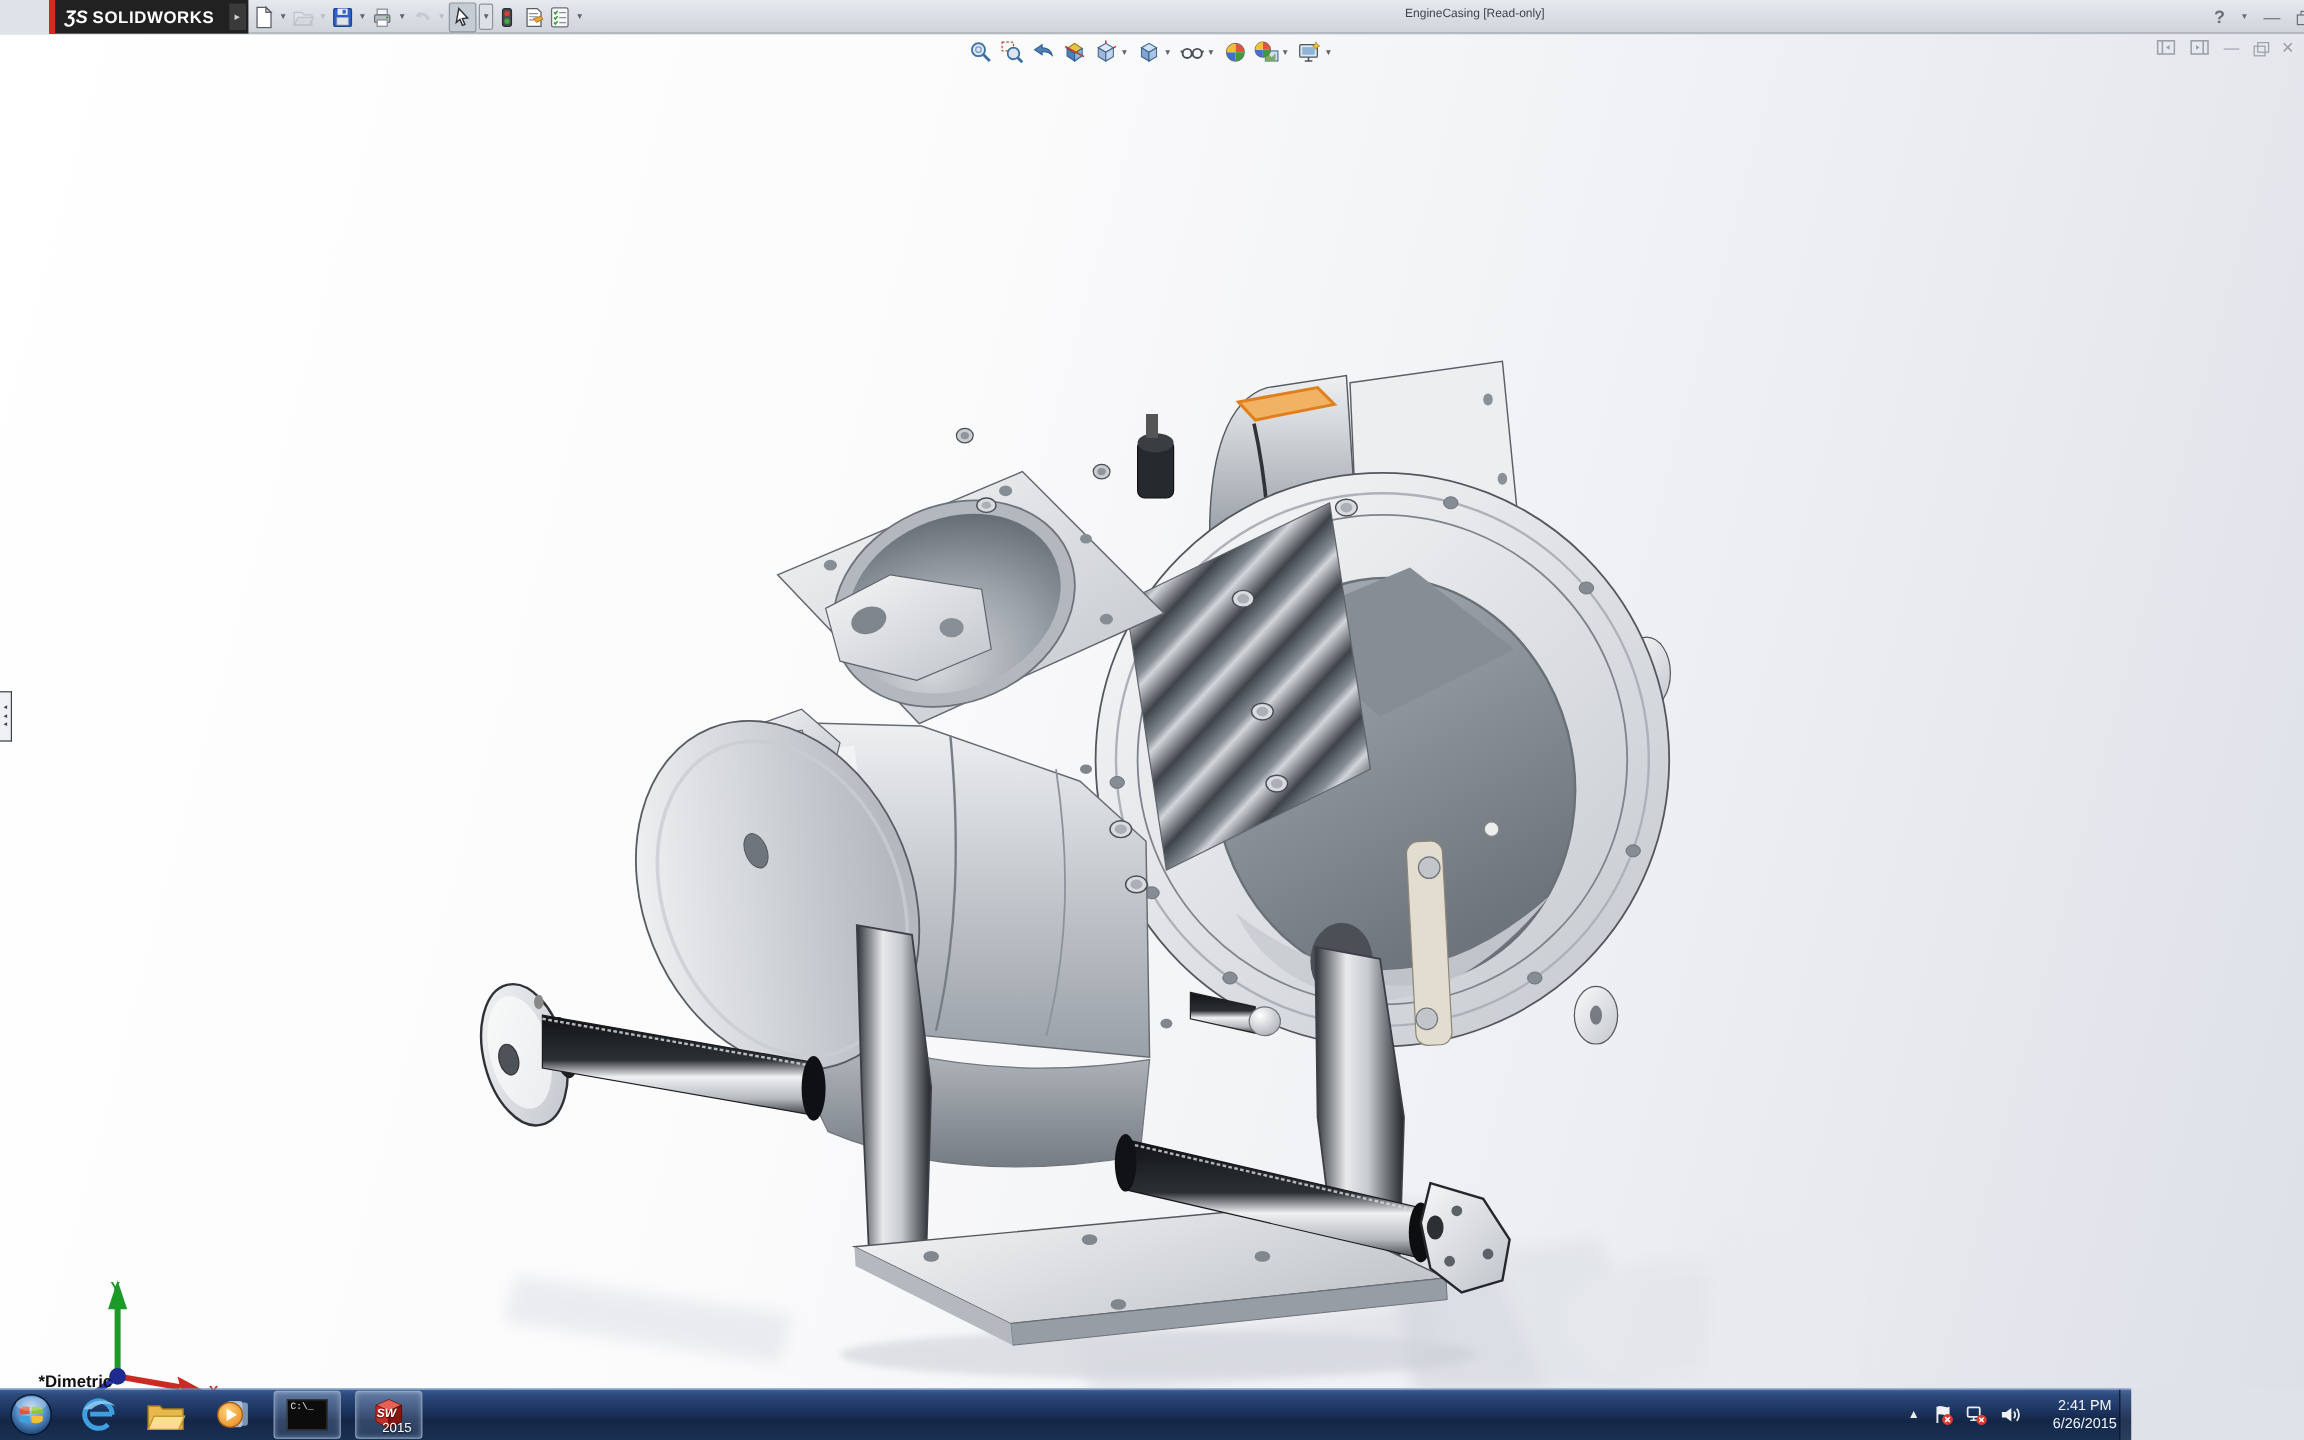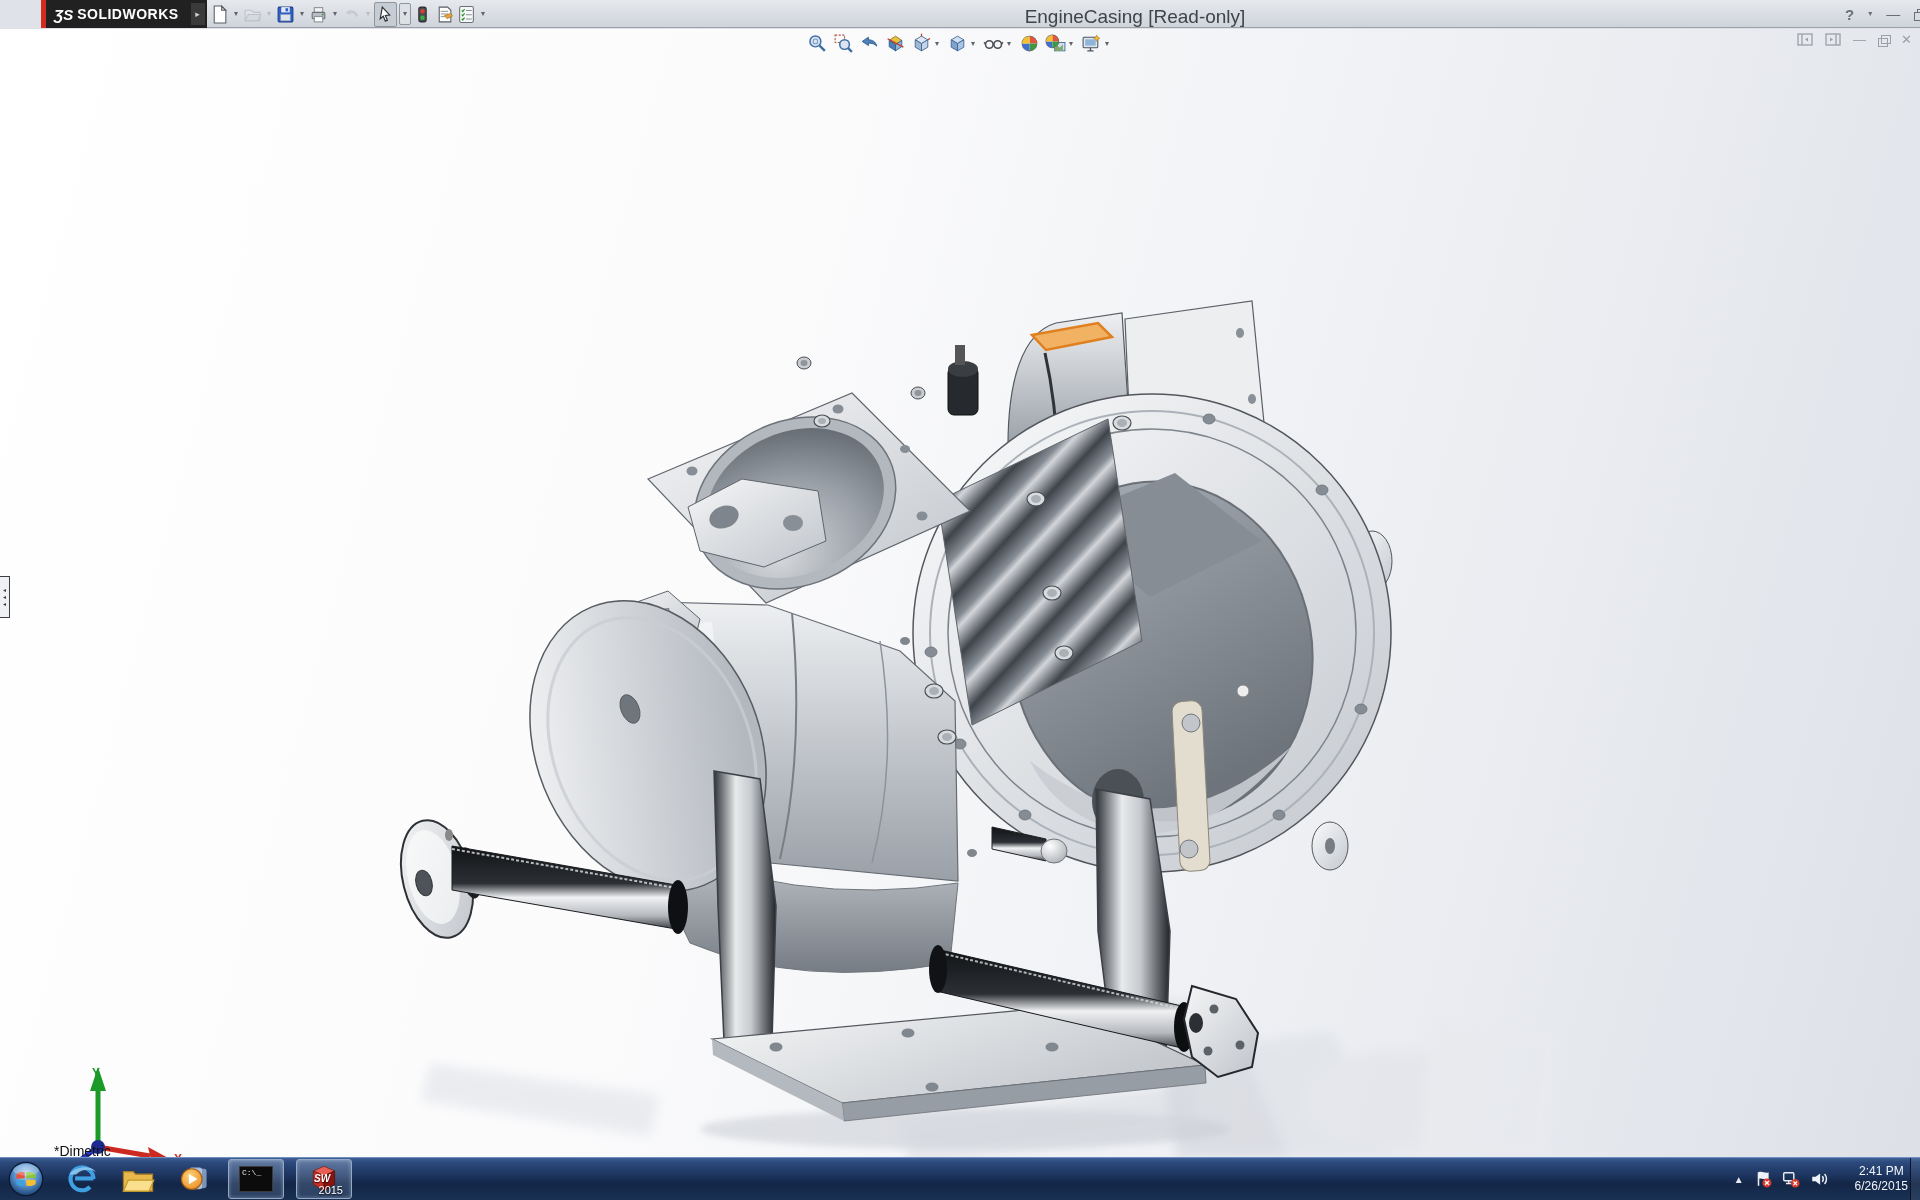--- a/index.html
+++ b/index.html
@@ -19,22 +19,22 @@
 
   .main-toolbar { position:absolute; left:168px; top:1px; height:26px; display:flex; align-items:center; gap:1px; }
   .tb-btn { display:flex; align-items:center; padding:2px 1px; border-radius:2px; }
   .tb-btn svg { display:block; }
   .tb-btn.disabled { opacity:0.55; }
   .tb-btn.pressed { background:#c6ccd4; border:1px solid #8f959d; }
   .caret { font-size:8px; color:#5f646b; padding:0 3px; line-height:1; }
   .caret.dim { color:#b9bcc1; }
   .caret-box { border:1px solid #8f959d; background:#dde1e6; height:22px; display:flex; align-items:center; margin-left:1px; border-radius:2px; }
 
-  .title-text { position:absolute; left:1094px; top:6px; transform:translateX(-50%);
-    font-size:19px; color:#3f434a; white-space:nowrap; }
+  .title-text { position:absolute; left:1188px; top:6px; transform:translateX(-50%);
+    font-size:10px; color:#3f434a; white-space:nowrap; }
 
   .win-controls { position:absolute; right:10px; top:0; height:28px; display:flex; align-items:center; gap:14px; color:#6a6f76; }
   .wc { font-size:14px; line-height:1; cursor:default; }
   .wc.help { font-weight:bold; font-size:15px; }
   .wc.caret-sm { font-size:8px; }
   .restore-sq { position:relative; width:11px; height:10px; }
   .restore-sq::before { content:""; position:absolute; left:3px; top:0; width:8px; height:7px; border:1.5px solid #6a6f76; }
   .restore-sq::after  { content:""; position:absolute; left:0; top:3px; width:8px; height:7px; border:1.5px solid #6a6f76; background:#d8dce1; }
 
   
@@ -47,27 +47,27 @@
   .hu-btn svg { display:block; }
 
   .doc-controls { position:absolute; right:8px; top:4px; display:flex; align-items:center; gap:12px; color:#9aa0a8; }
   .dc { font-size:13px; line-height:1; }
   .restore-sq.grey::before,.restore-sq.grey::after { border-color:#9aa0a8; background:transparent; }
 
   .left-tab { position:absolute; left:0; top:547px; width:10px; height:42px; background:#eef0f3;
     border:1px solid #3c4046; border-left:none; display:flex; flex-direction:column; align-items:center; justify-content:center; gap:1px; }
   .left-tab span { font-size:6px; color:#3c4046; line-height:1; }
 
-  .view-label { position:absolute; left:54px; top:1114px; font-size:14px; font-weight:normal; color:#101010; }
+  .view-label { position:absolute; left:32px; top:1114px; font-size:14px; font-weight:bold; color:#101010; }
 
   .triad { position:absolute; left:30px; top:1030px; }
   .triad text { font-size:12px; font-weight:bold; }
 
   
-  .taskbar { position:absolute; left:0; top:1157px; width:1920px; height:43px; z-index:40;
+  .taskbar { position:absolute; left:0; top:1157px; width:1776px; height:43px; z-index:40;
     border-top:1px solid #6f8fc0;
     background:linear-gradient(180deg,#3f5f97 0%,#2c4a7c 10%,#1d3560 40%,#132647 62%,#1a3154 100%); }
   .tb-left { position:absolute; left:4px; top:0; height:42px; display:flex; align-items:center; gap:12px; }
   .task-icon { width:44px; height:40px; display:flex; align-items:center; justify-content:center; border-radius:3px; }
   .task-icon.framed { border:1px solid #93a7c6; background:linear-gradient(rgba(210,225,245,.30),rgba(120,150,195,.18));
     box-shadow:inset 0 0 4px rgba(255,255,255,.35); width:56px; }
   .cmd-thumb { position:relative; width:34px; height:26px; background:#0c0c0c; border:1px solid #3a3a3a; }
   .cmd-thumb span { position:absolute; left:2px; top:1px; font-family:"Liberation Mono", monospace; font-size:8px; color:#e8e8e8; }
   .sw-wrap { position:relative; width:34px; height:32px;text-align:right; }
   .sw-badge { position:absolute; right:-2px; bottom:-1px; color:#fff; font-size:11px; font-weight:normal;

